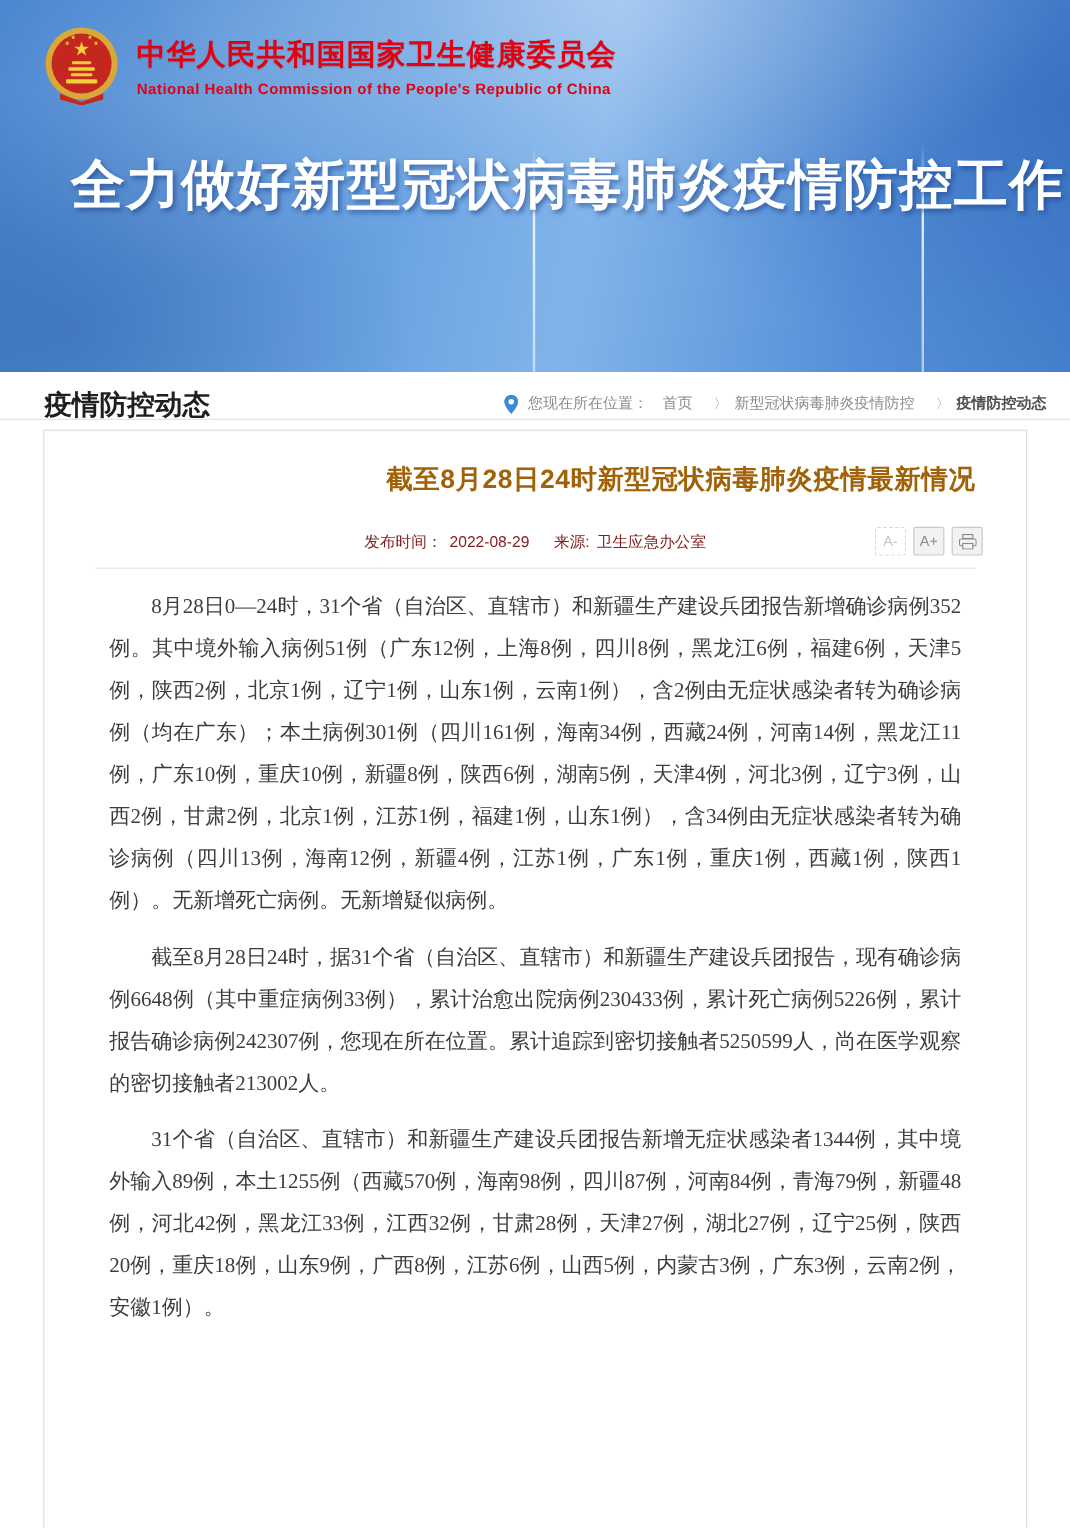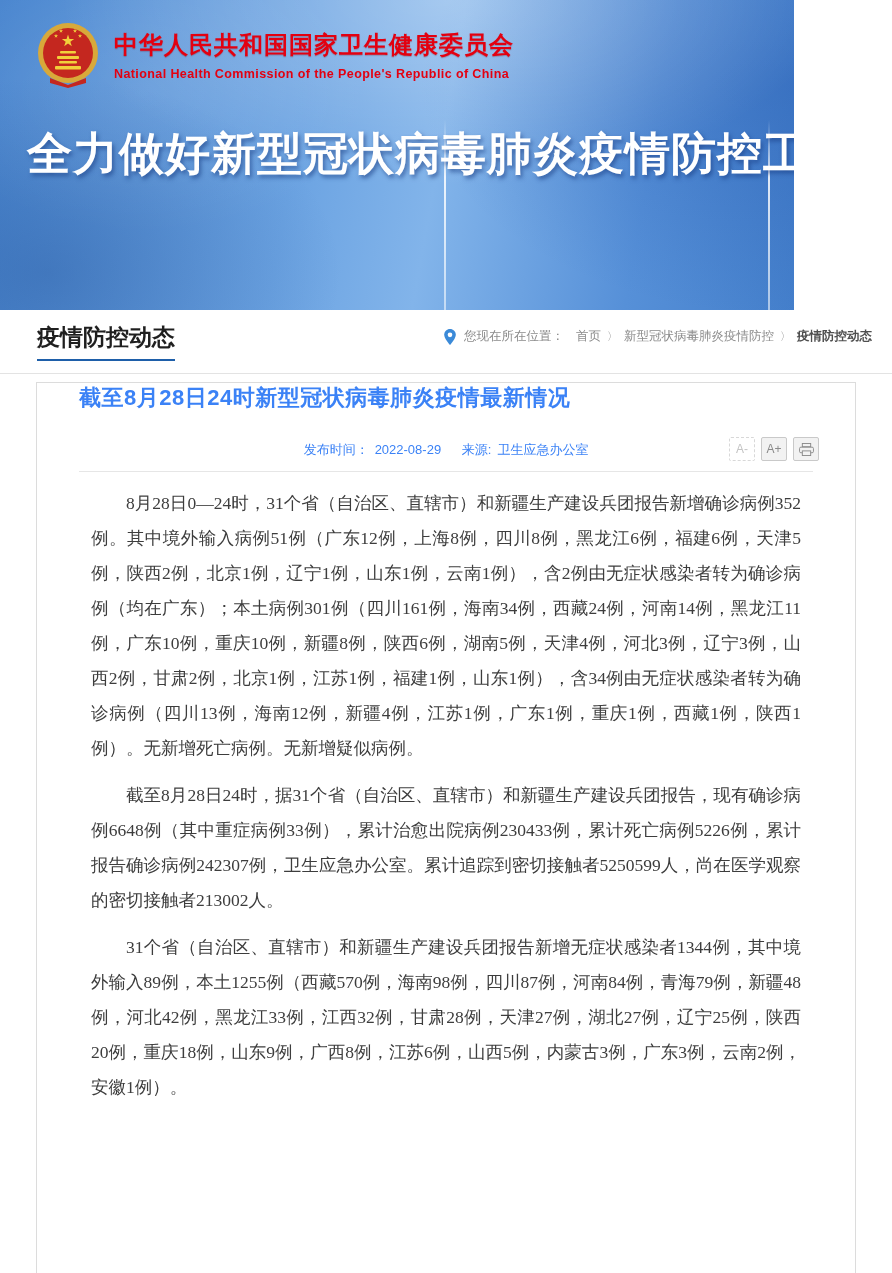--- a/index.html
+++ b/index.html
@@ -5,21 +5,21 @@
   * { margin:0; padding:0; box-sizing:border-box; }
   html,body { width:892px; }
   body {
     width:892px; height:1273px; overflow:hidden; background:#ffffff;
     font-family:"Liberation Sans","DejaVu Sans",sans-serif;
     position:relative;
   }
 
   
   .hero {
-    position:relative; width:794px; height:310px; overflow:hidden;
+    position:relative; width:892px; height:310px; overflow:hidden;
     background:
       radial-gradient(ellipse 620px 300px at 56% 0%, rgba(255,255,255,0.30), rgba(255,255,255,0) 62%),
       radial-gradient(ellipse 420px 280px at 6% 88%, rgba(18,60,130,0.28), rgba(18,60,130,0) 70%),
       radial-gradient(ellipse 520px 320px at 100% 28%, rgba(25,75,165,0.30), rgba(25,75,165,0) 72%),
       radial-gradient(ellipse 320px 200px at 18% 30%, rgba(255,255,255,0.10), rgba(255,255,255,0) 70%),
       linear-gradient(100deg, #4a86cf 0%, #6ba3e2 38%, #82b4ea 55%, #5690d8 80%, #447fcb 100%);
     padding-left: 28px;
   }
   .ecg-line {
     position:absolute; top:120px; width:2px; height:190px;
@@ -41,21 +41,21 @@
   .hero-title {
     position:absolute; top:124px; left:0; width:100%; text-align:center;
     color:#ffffff; font-size:45px; font-weight:bold; letter-spacing:1px;
     text-shadow:2px 3px 4px rgba(25,60,130,0.6);
     white-space:nowrap;
     margin-left:27px;
   }
 
   
   .crumb-row {
-    position:relative; width:892px; height:64px; background:#fff;
+    position:relative; width:892px; height:40px; background:#fff;
     border-bottom:1px solid #e3e3e3;
     text-decoration:underline;
   }
   .section-title {
     position:absolute; left:37px; top:12px;
     font-size:23px; font-weight:bold; color:#1f1f1f;
     padding-bottom:6px; border-bottom:2px solid #1e5fa9;
   }
   .crumbs {
     position:absolute; right:20px; top:18px;
@@ -69,26 +69,26 @@
   .crumb:last-child .crumb-label { color:#4f4f4f; font-weight:bold; cursor:default; }
 
   
   .article-box {
     margin:8px 36px 0 36px; width:820px; height:1200px;
     border:1px solid #dcdcdc; background:#fff;
     padding:0 42px;
     position:relative;
   }
   .article-title {
-    text-align:left;
-    color:#3b82f6; font-size:22px; font-weight:bold; letter-spacing:0.5px;
+    margin-top:26px; text-align:right;
+    color:#a16207; font-size:22px; font-weight:bold; letter-spacing:0.5px;
   }
   .meta-row { position:relative; margin-top:24px; height:26px; }
   .meta-text {
-    text-align:center; font-size:13px; color:#3b82f6; line-height:26px;
+    text-align:center; font-size:13px; color:#7f1d1d; line-height:26px;
   }
   .meta-text span { margin:0 3px; }
   .toolbar { position:absolute; right:-6px; top:0; display:flex; gap:6px; }
   .tool-btn {
     width:26px; height:24px; font-size:12px; color:#8a8a8a;
     background:#f2f2f2; border:1px solid #c9c9c9; border-radius:2px;
     display:flex; align-items:center; justify-content:center; cursor:pointer;
     font-family:"Liberation Sans",sans-serif;
   }
   .tool-btn.dashed { background:#fff; border:1px dashed #d8d8d8; color:#c4c4c4; }
@@ -147,21 +147,21 @@
 </div>
 
 <div class="crumb-row">
   <div class="section-title">疫情防控动态</div>
   <div class="crumbs">
     <svg class="pin-icon" viewBox="0 0 16 22">
       <path d="M8 0C3.6 0 0 3.6 0 8c0 5.5 8 14 8 14s8-8.5 8-14C16 3.6 12.4 0 8 0z" fill="#3b8ad8"></path>
       <circle cx="8" cy="8" r="3.2" fill="#ffffff"></circle>
     </svg>
     <span>您现在所在位置：</span>
-    <span class="crumb-list" style="display:flex;gap:6px;align-items:center;justify-content:flex-end;">
+    <span class="crumb-list" style="display:flex;gap:18px;align-items:center;justify-content:flex-end;">
         <span class="crumb">
         <span class="crumb-sep"></span>
         <span class="crumb-label">首页</span>
       </span>
         <span class="crumb">
         <span class="crumb-sep">〉</span>
         <span class="crumb-label">新型冠状病毒肺炎疫情防控</span>
       </span>
         <span class="crumb">
         <span class="crumb-sep">〉</span>
@@ -188,17 +188,17 @@
           <rect x="0.5" y="4.5" width="15" height="6" rx="1.5" fill="none" stroke="#8a8a8a" stroke-width="1"></rect>
           <rect x="3.5" y="8.5" width="9" height="5" fill="#f2f2f2" stroke="#8a8a8a" stroke-width="1"></rect>
         </svg>
       </div>
     </div>
   </div>
   <div class="meta-divider"></div>
 
   <div class="article-body">
       <p>8月28日0—24时，31个省（自治区、直辖市）和新疆生产建设兵团报告新增确诊病例352例。其中境外输入病例51例（广东12例，上海8例，四川8例，黑龙江6例，福建6例，天津5例，陕西2例，北京1例，辽宁1例，山东1例，云南1例），含2例由无症状感染者转为确诊病例（均在广东）；本土病例301例（四川161例，海南34例，西藏24例，河南14例，黑龙江11例，广东10例，重庆10例，新疆8例，陕西6例，湖南5例，天津4例，河北3例，辽宁3例，山西2例，甘肃2例，北京1例，江苏1例，福建1例，山东1例），含34例由无症状感染者转为确诊病例（四川13例，海南12例，新疆4例，江苏1例，广东1例，重庆1例，西藏1例，陕西1例）。无新增死亡病例。无新增疑似病例。</p>
-      <p>截至8月28日24时，据31个省（自治区、直辖市）和新疆生产建设兵团报告，现有确诊病例6648例（其中重症病例33例），累计治愈出院病例230433例，累计死亡病例5226例，累计报告确诊病例242307例，卫生应急办公室。累计追踪到密切接触者5250599人，尚在医学观察的密切接触者213002人。</p>
+      <p>截至8月28日24时，据31个省（自治区、直辖市）和新疆生产建设兵团报告，现有确诊病例6648例（其中重症病例33例），累计治愈出院病例230433例，累计死亡病例5226例，累计报告确诊病例242307例，您现在所在位置。累计追踪到密切接触者5250599人，尚在医学观察的密切接触者213002人。</p>
       <p>31个省（自治区、直辖市）和新疆生产建设兵团报告新增无症状感染者1344例，其中境外输入89例，本土1255例（西藏570例，海南98例，四川87例，河南84例，青海79例，新疆48例，河北42例，黑龙江33例，江西32例，甘肃28例，天津27例，湖北27例，辽宁25例，陕西20例，重庆18例，山东9例，广西8例，江苏6例，山西5例，内蒙古3例，广东3例，云南2例，安徽1例）。</p>
     </div>
 
 </div>
 
 </body></html>

